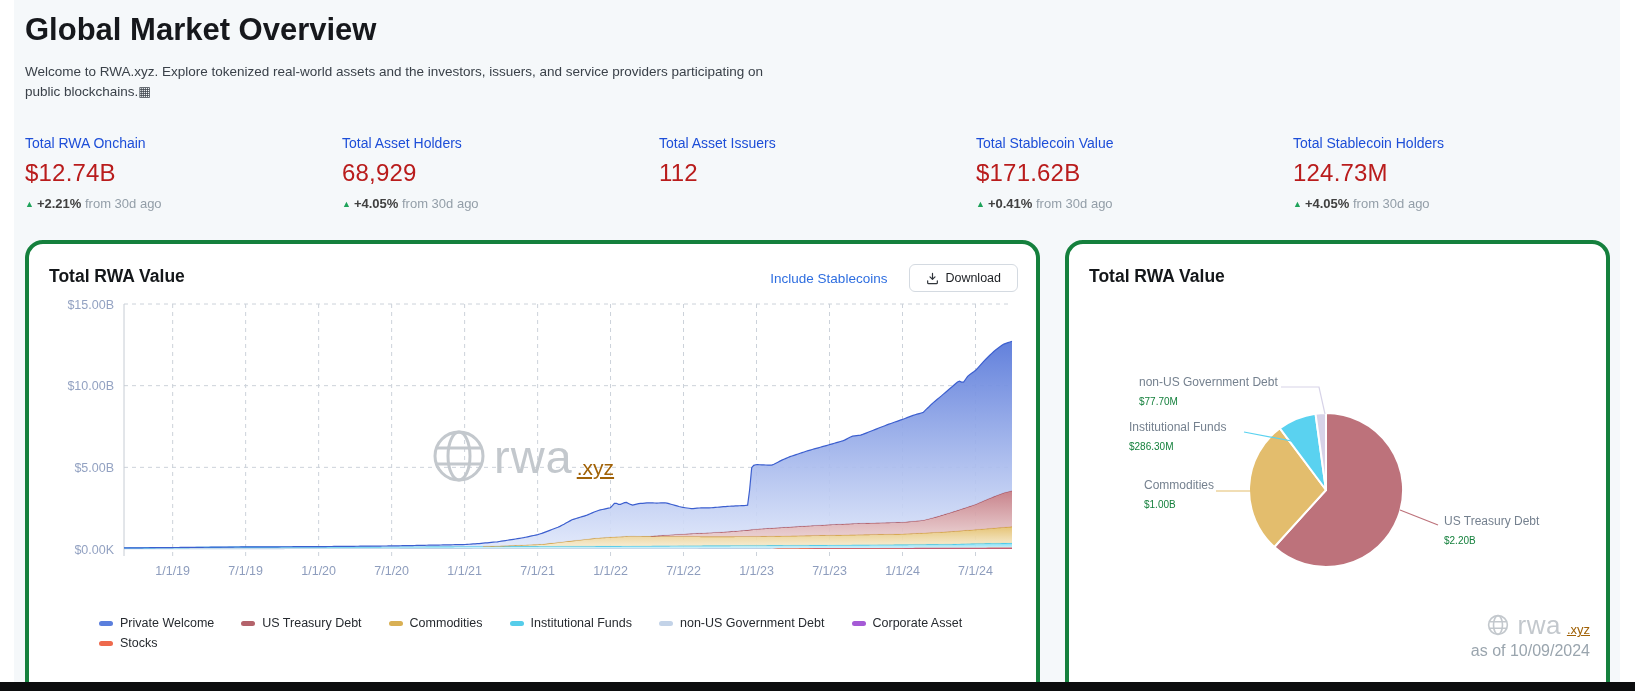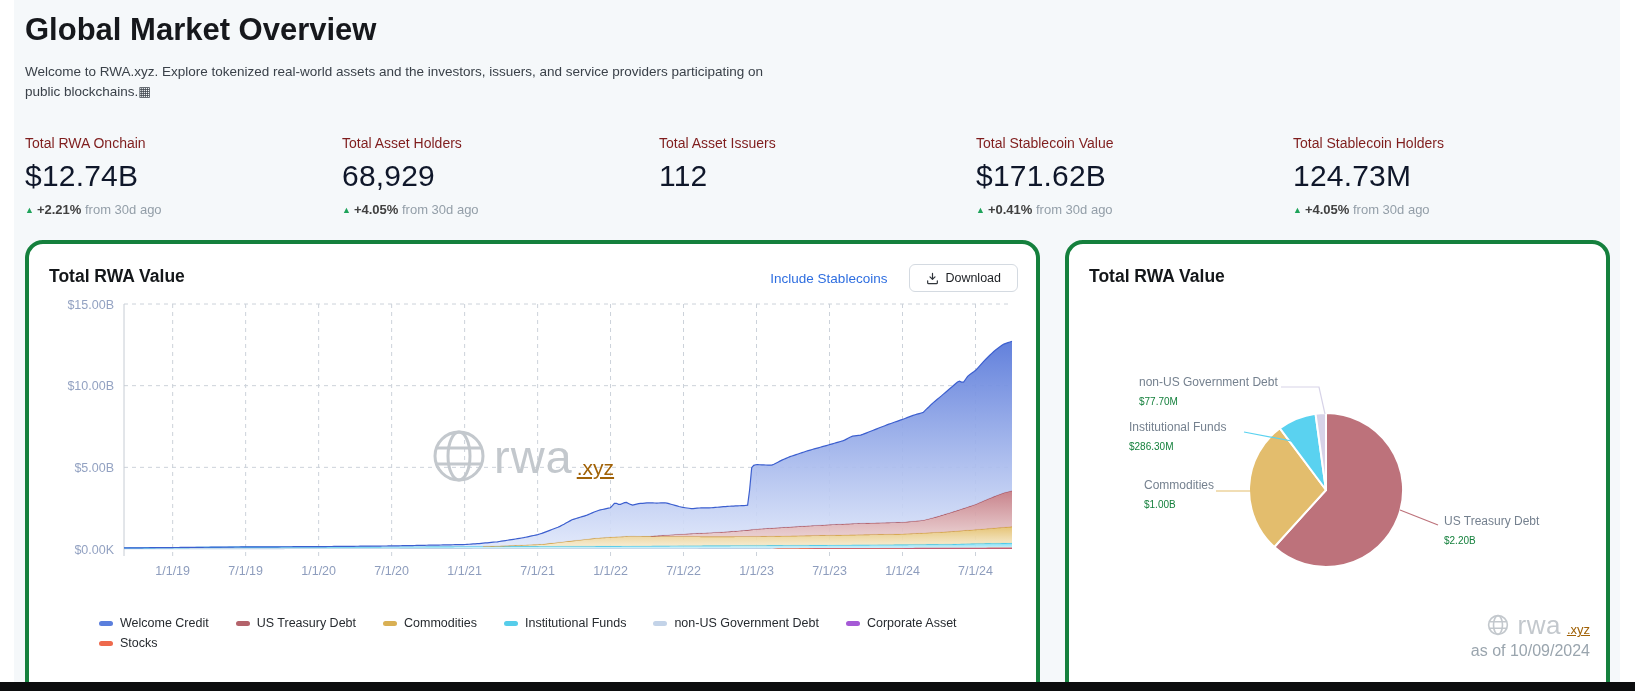--- a/index.html
+++ b/index.html
@@ -5,22 +5,22 @@
   html,body{margin:0;padding:0;background:#ffffff;}
   body{width:1635px;height:691px;font-family:"Liberation Sans",sans-serif;-webkit-font-smoothing:antialiased;}
   .page{position:relative;width:1635px;height:691px;background:#f5f8fa;overflow:hidden;}
   .gutter{position:absolute;top:0;bottom:9px;width:14px;background:#ffffff;}
   .gutter.left{left:0;} .gutter.right{right:0;width:15px;}
 
   .page-title{position:absolute;left:25px;top:12px;font-size:31px;font-weight:600;color:#16181c;}
   .page-subtitle{position:absolute;left:25px;top:62px;width:770px;font-size:13.5px;line-height:20px;color:#3a4149;}
 
   .stats{position:absolute;left:25px;top:135px;width:1585px;display:grid;grid-template-columns:repeat(5,1fr);}
-  .stat-label{font-size:14px;color:#7f1d1d;}
-  .stat-value{margin-top:8px;font-size:30px;font-weight:500;color:#0f172a;letter-spacing:0.2px;}
+  .stat-label{font-size:14px;color:#1d4ed8;}
+  .stat-value{margin-top:8px;font-size:24px;font-weight:500;color:#b91c1c;letter-spacing:0.2px;}
   .stat-delta{margin-top:9px;font-size:13px;color:#939ea8;}
   .stat-delta .tri{color:#1ea35a;font-size:9px;vertical-align:1px;margin-right:3px;}
   .stat-delta .pct{color:#404040;font-weight:600;margin-top:36px;}
 
   .card{position:absolute;top:240px;height:532px;background:#ffffff;border:4px solid #15803d;border-radius:18px;box-sizing:border-box;}
   .card1{left:25px;width:1015px;}
   .card2{left:1065px;width:545px;}
   .card-title{position:absolute;left:20px;top:22px;font-size:17.5px;font-weight:600;color:#14171a;}
 
   .card1-actions{position:absolute;right:18px;top:20px;display:flex;align-items:center;gap:22px;}
@@ -175,21 +175,21 @@
             <ellipse cx="27" cy="27" rx="11" ry="24"></ellipse>
           <path d="M5 19h44M5 35h44"></path>
         </g>
       </svg>
       <span class="wm-text">rwa</span>
       <span class="wm-suffix">.xyz</span>
     </div>
     <div class="legend" id="area-legend">
         <div class="legend-item">
           <span class="legend-swatch" style="background: rgb(91, 127, 221);"></span>
-          <span>Welcome Credit</span>
+          <span>Private Welcome</span>
         </div>
         <div class="legend-item">
           <span class="legend-swatch" style="background: rgb(180, 99, 107);"></span>
           <span>US Treasury Debt</span>
         </div>
         <div class="legend-item">
           <span class="legend-swatch" style="background: rgb(217, 176, 84);"></span>
           <span>Commodities</span>
         </div>
         <div class="legend-item">

